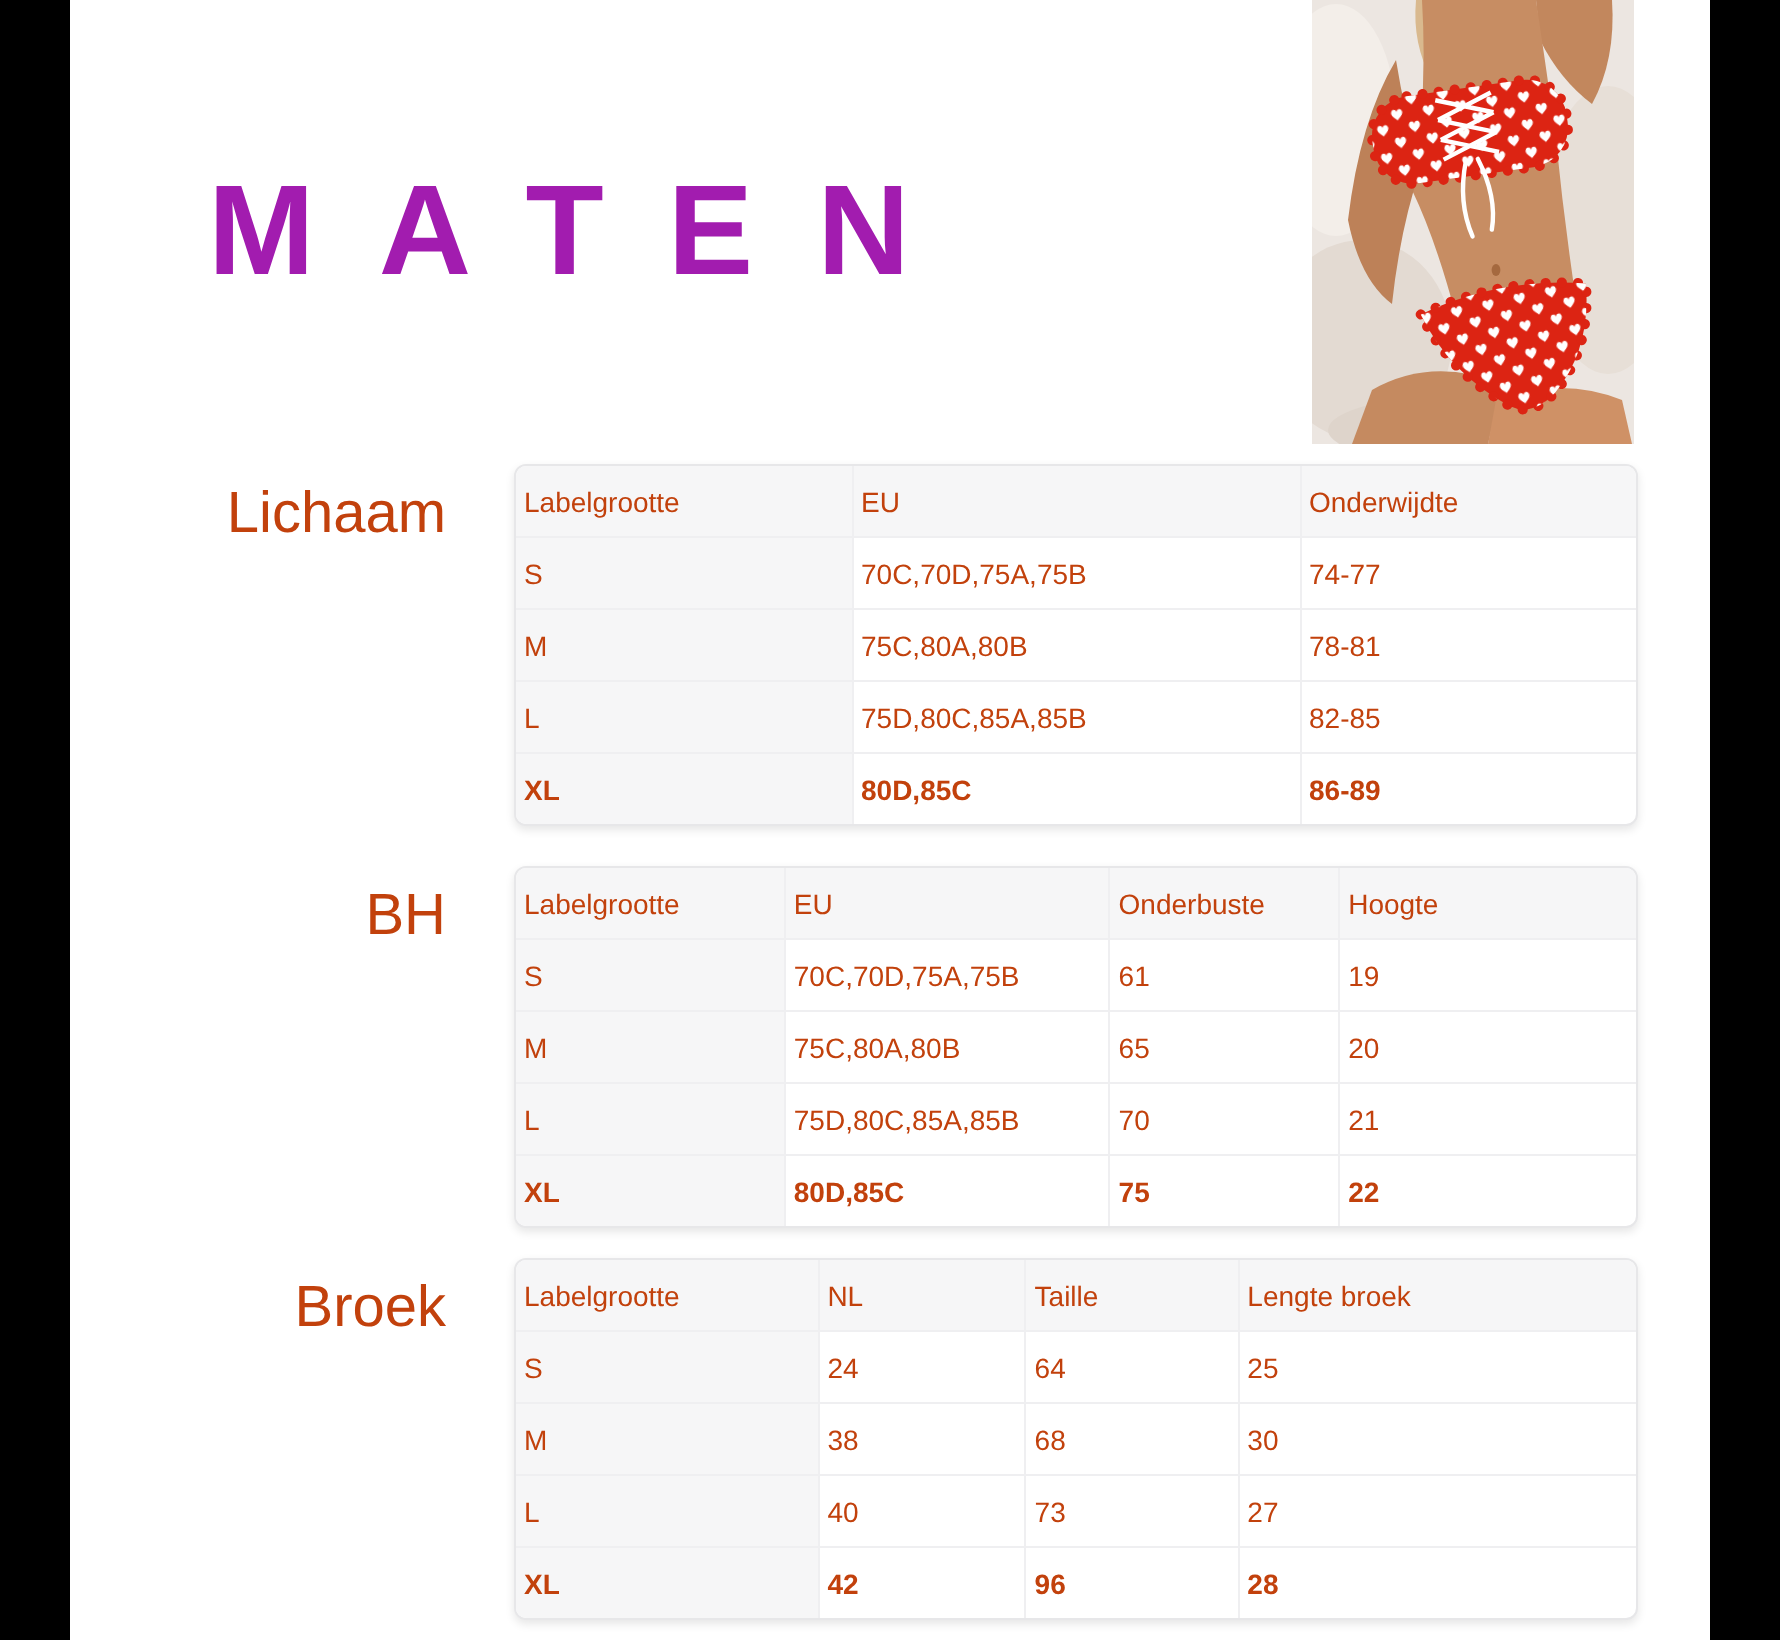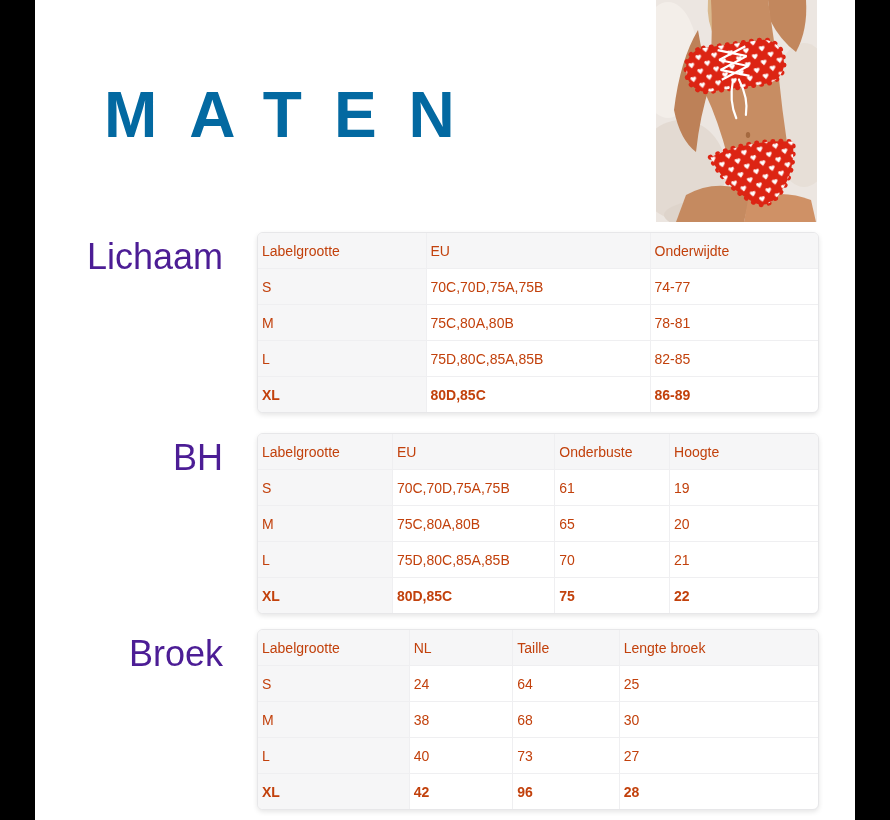--- a/index.html
+++ b/index.html
@@ -18,42 +18,42 @@
   .band-right { left: 855px; }
 
   .title {
     position: absolute;
     left: 104px; top: 82px;
     margin: 0;
     font-size: 64px;
     line-height: 66px;
     font-weight: 700;
     letter-spacing: 32px;
-    color: #0369a1;
+    color: #a21caf;
     white-space: nowrap;
   }
 
   .product {
     position: absolute;
     left: 656px; top: 0;
     width: 161px; height: 222px;
     overflow: hidden;
   }
   .product svg { display: block; }
 
   .section { position: absolute; left: 0; width: 890px; }
 
   .section-label {
     position: absolute;
     left: 35px; top: 7px;
     width: 188px; height: 36px;
     line-height: 36px;
     text-align: right;
-    font-size: 36px;
-    color: #4c1d95;
+    font-size: 29px;
+    color: #c2410c;
     white-space: nowrap;
   }
 
   .table-card {
     position: absolute;
     left: 257px; top: 0;
     width: 560px;
     background: #fff;
     border: 1px solid #e7e7e9;
     border-radius: 6px;

